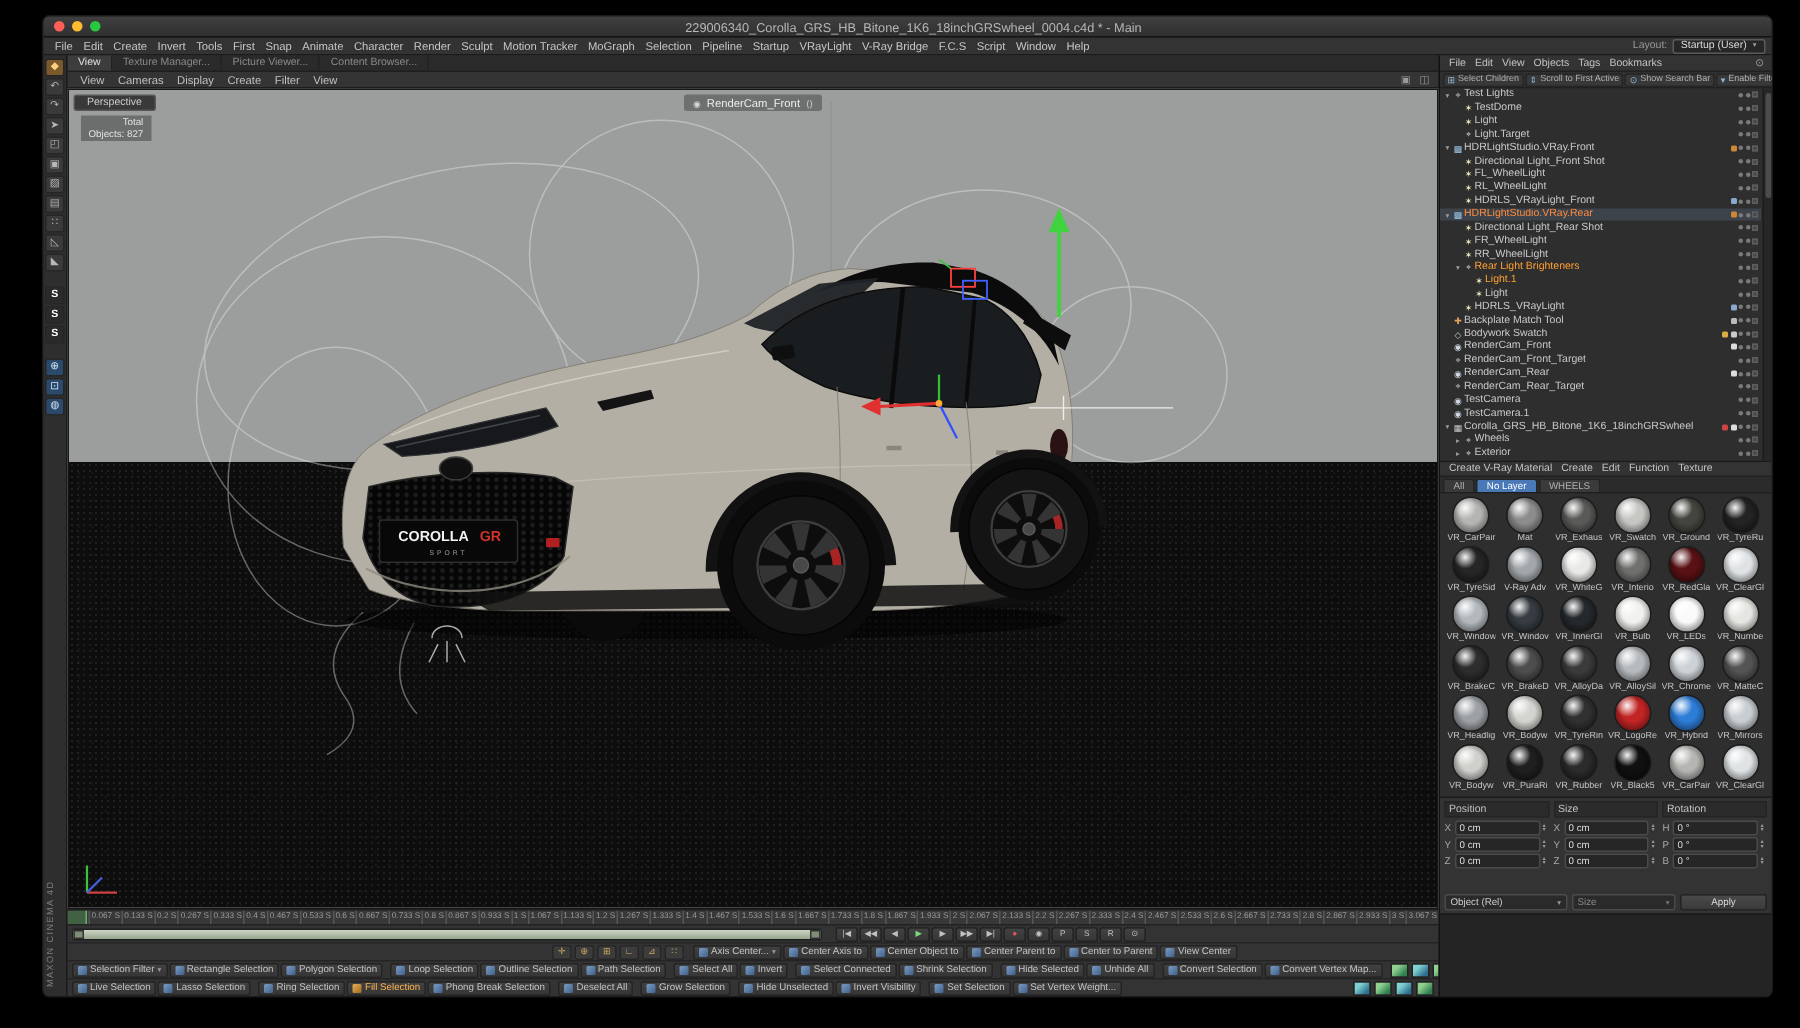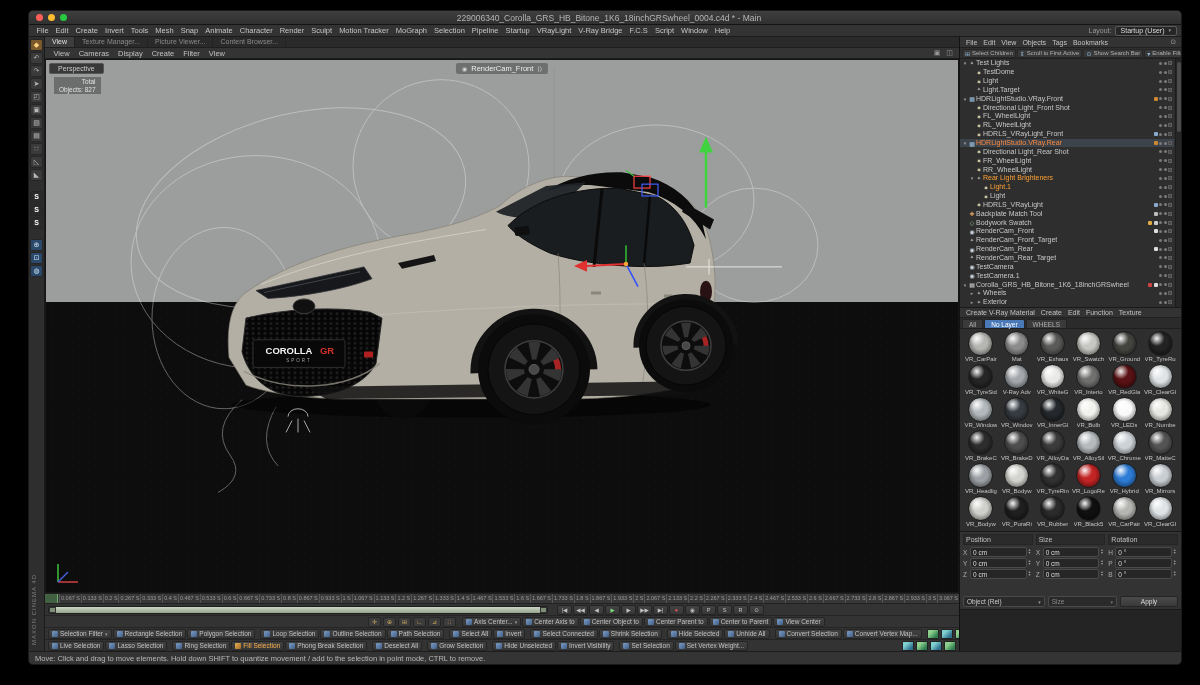--- a/index.html
+++ b/index.html
@@ -156,21 +156,21 @@
     <div class="title">229006340_Corolla_GRS_HB_Bitone_1K6_18inchGRSwheel_0004.c4d * - Main</div>
   </div>
 
   <div class="menubar">
     <span style="display:flex;">
         <span class="mi">File</span>
         <span class="mi">Edit</span>
         <span class="mi">Create</span>
         <span class="mi">Invert</span>
         <span class="mi">Tools</span>
-        <span class="mi">Mesh</span>
+        <span class="mi">First</span>
         <span class="mi">Snap</span>
         <span class="mi">Animate</span>
         <span class="mi">Character</span>
         <span class="mi">Render</span>
         <span class="mi">Sculpt</span>
         <span class="mi">Motion Tracker</span>
         <span class="mi">MoGraph</span>
         <span class="mi">Selection</span>
         <span class="mi">Pipeline</span>
         <span class="mi">Startup</span>
@@ -1210,16 +1210,13 @@
             <span>Size</span>
             <span style="font-size:5px;color:#777;">▾</span>
           </span>
           <span class="capply">Apply</span>
         </div>
       </div>
       <div class="right-spacer"></div>
     </div>
   </div>
 
-  <div class="statusbar">
-    <span class="status-text">Move: Click and drag to move elements. Hold down SHIFT to quantize movement / add to the selection in point mode, CTRL to remove.</span>
-  </div>
 </div>
 
 </body></html>

